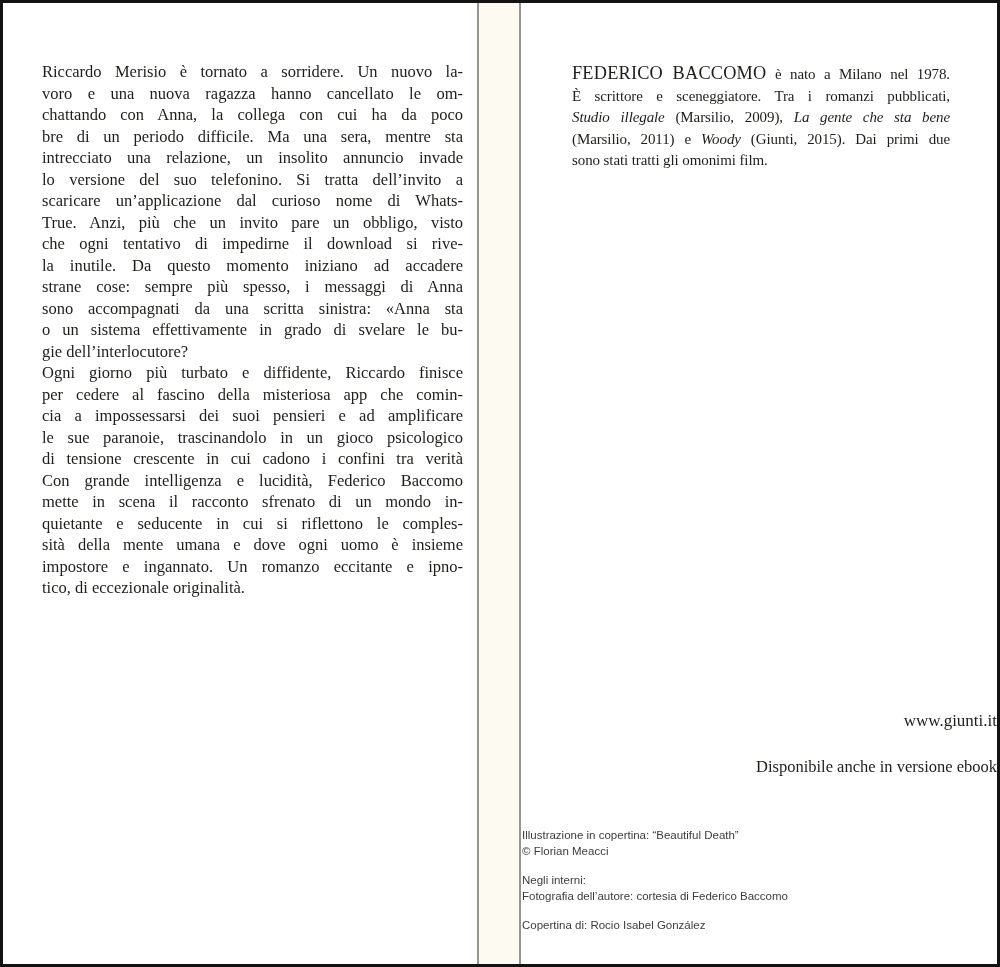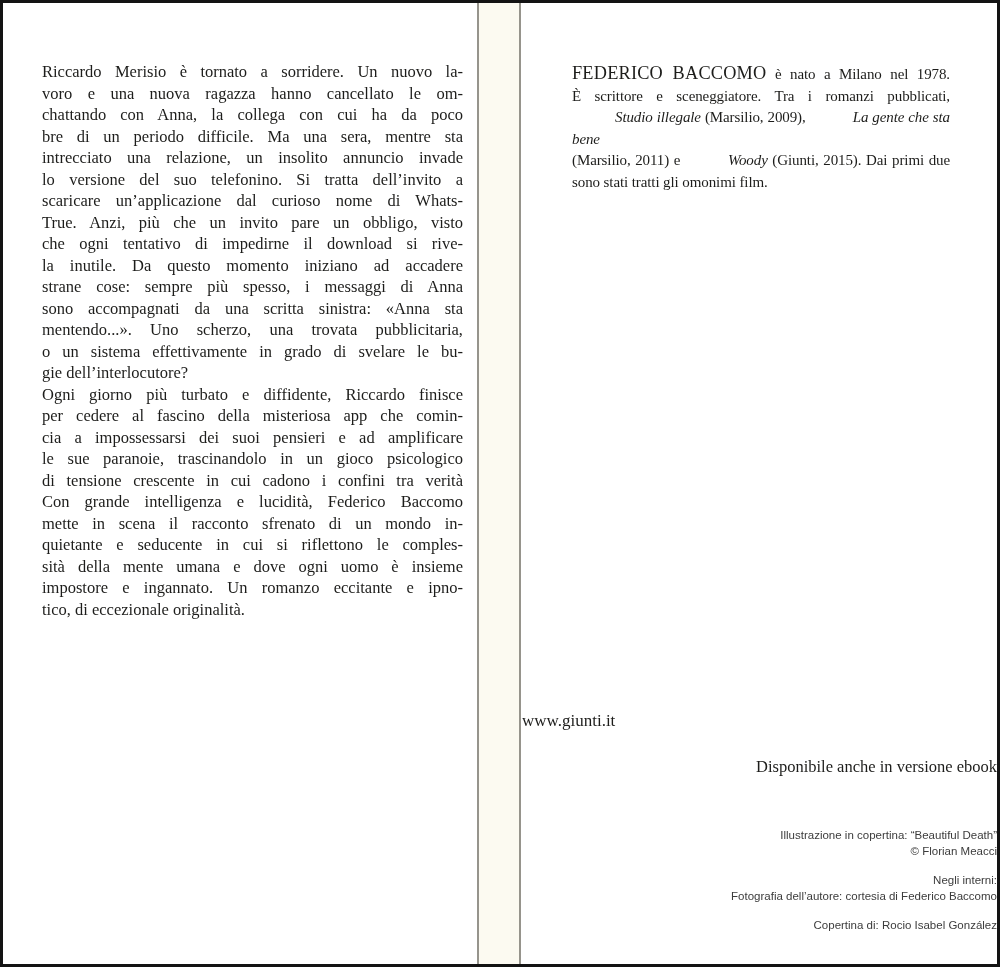--- a/index.html
+++ b/index.html
@@ -33,38 +33,38 @@
   .tline { text-align: justify; text-align-last: justify; }
   .tline.last { text-align-last: left; }
   
   .bio-text {
     position: absolute;
     left: 569px; top: 60px; width: 378px;
     font-size: 15px; line-height: 21.5px;
     letter-spacing: -0.1px;
   }
   .seg-caps { font-size: 1.22em; letter-spacing: 0.2px; }
-  .seg-italic { font-style: italic; margin-left: 43px; }
+  .seg-italic { font-style: italic; }
   .seg-normal { }
   
   .publisher-url {
     position: absolute;
     left: 519px; top: 708px; width: 475px;
-    text-align: left; font-size: 17px;
+    text-align: right; font-size: 17px;
   }
   .ebook-note {
     position: absolute;
     left: 519px; top: 754px; width: 475px;
     text-align: right; font-size: 16.5px;
   }
   
   .credits {
     position: absolute;
     left: 519px; top: 824px; width: 475px;
-    text-align: right;
+    text-align: left;
     font-family: "Liberation Sans", "DejaVu Sans", sans-serif;
     font-size: 11.5px; line-height: 16px;
     color: #3c3c3c;
   }
   .credit-group { margin-bottom: 13px; }
 </style>
 </head>
 <body>
 
 <div class="canvas">
@@ -77,21 +77,20 @@
           <div class="tline">chattando con Anna, la collega con cui ha da poco</div>
           <div class="tline">bre di un periodo difficile. Ma una sera, mentre sta</div>
           <div class="tline">intrecciato una relazione, un insolito annuncio invade</div>
           <div class="tline">lo versione del suo telefonino. Si tratta dell’invito a</div>
           <div class="tline">scaricare un’applicazione dal curioso nome di Whats-</div>
           <div class="tline">True. Anzi, più che un invito pare un obbligo, visto</div>
           <div class="tline">che ogni tentativo di impedirne il download si rive-</div>
           <div class="tline">la inutile. Da questo momento iniziano ad accadere</div>
           <div class="tline">strane cose: sempre più spesso, i messaggi di Anna</div>
           <div class="tline">sono accompagnati da una scritta sinistra: «Anna sta</div>
-          <div class="tline">mentendo...». Uno scherzo, una trovata pubblicitaria,</div>
           <div class="tline">o un sistema effettivamente in grado di svelare le bu-</div>
           <div class="tline last">gie dell’interlocutore?</div>
         </div>
         <div class="para">
           <div class="tline">Ogni giorno più turbato e diffidente, Riccardo finisce</div>
           <div class="tline">per cedere al fascino della misteriosa app che comin-</div>
           <div class="tline">cia a impossessarsi dei suoi pensieri e ad amplificare</div>
           <div class="tline">le sue paranoie, trascinandolo in un gioco psicologico</div>
           <div class="tline">di tensione crescente in cui cadono i confini tra verità</div>
         </div>

